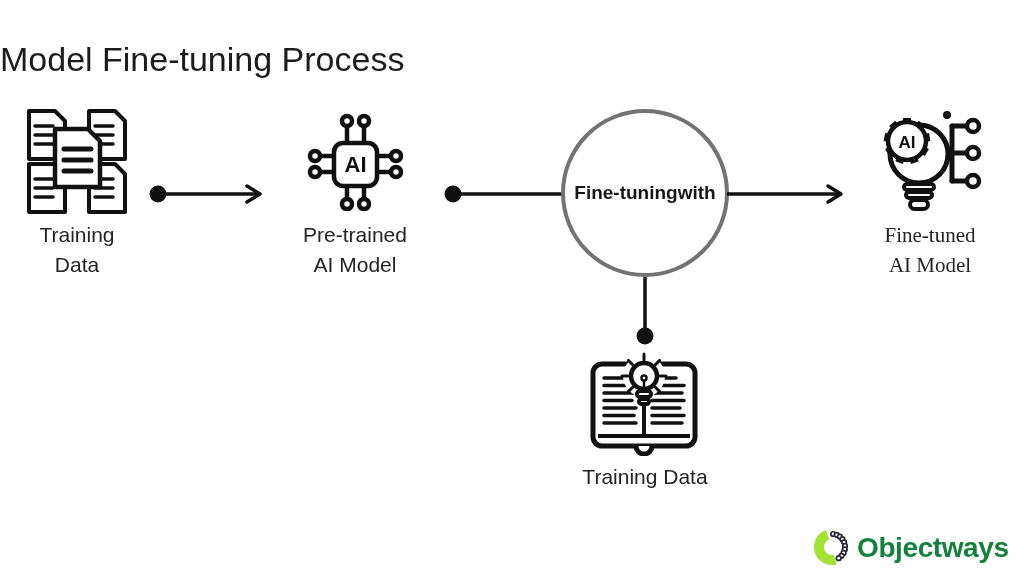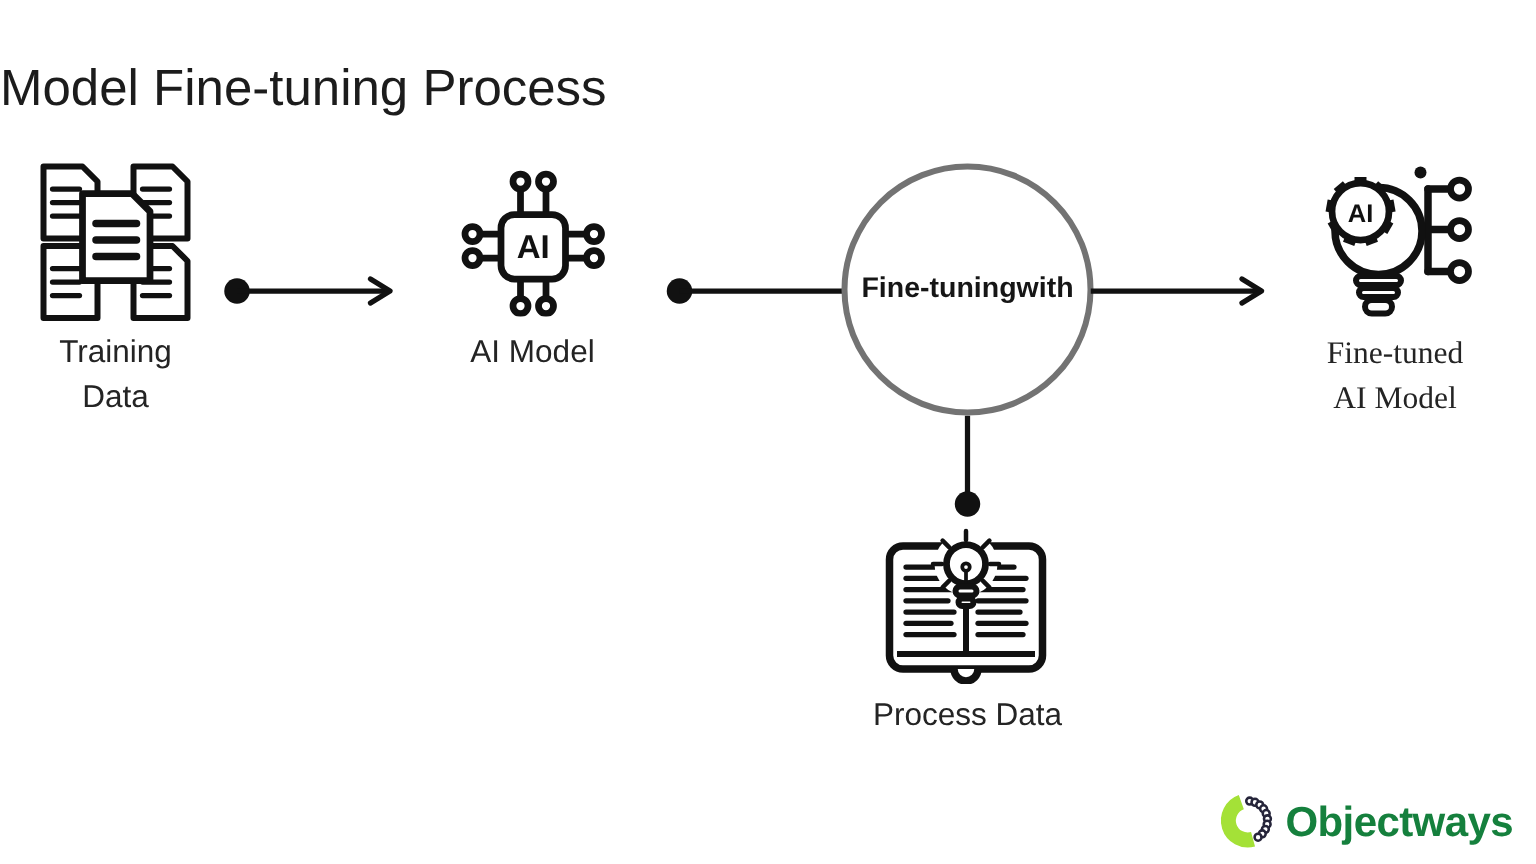--- a/index.html
+++ b/index.html
@@ -93,20 +93,21 @@
       <line x1="70" y1="46" x2="84" y2="46"></line>
         <line x1="70" y1="62" x2="84" y2="62"></line>
       <circle cx="89" cy="46" r="5"></circle>
         <circle cx="89" cy="62" r="5"></circle>
       <rect x="27" y="33" width="43" height="43" rx="9"></rect>
     </g>
     <text x="48.5" y="62" text-anchor="middle" font-family="Liberation Sans, sans-serif" font-size="22" font-weight="600" fill="#111">AI</text>
   </svg>
 
   <div class="node-label" style="left:272px;top:220px;width:166px;">
+    <span>Pre-trained</span>
     <span>AI Model</span>
   </div>
 
   <svg class="abs" style="left:442px;top:179px;" width="120" height="30" viewBox="0 0 120 30">
     <circle cx="11" cy="15" r="8.5" fill="#111"></circle>
     <line x1="11" y1="15" x2="120" y2="15" stroke="#111" stroke-width="3.5"></line>
   </svg>
 
   <div class="circle-node">
     <span>Fine-tuning</span>
@@ -199,21 +200,21 @@
     <circle cx="56" cy="26" r="2.5" stroke="#111" stroke-width="2.5" fill="none"></circle>
     <line x1="56" y1="29" x2="56" y2="37" stroke="#111" stroke-width="2.5"></line>
     <g stroke="#111" stroke-width="4" fill="#fff">
       <rect x="49" y="39" width="14" height="6" rx="3"></rect>
       <rect x="51" y="47" width="10" height="5" rx="2.5"></rect>
     </g>
     <line x1="56" y1="53" x2="56" y2="84" stroke="#111" stroke-width="4"></line>
   </svg>
 
   <div class="node-label" style="left:545px;top:462px;width:200px;">
-    <span>Process Data</span>
+    <span>Training Data</span>
   </div>
 
   <svg class="abs" style="left:812px;top:527px;" width="40" height="40" viewBox="0 0 40 40">
     <path d="M15.55,7.78 A13,13 0 0 0 23.36,32.56" fill="none" stroke="#a4e137" stroke-width="10"></path>
     <g stroke="#26253a" stroke-width="1.7" fill="#fff">
       <circle cx="21.13" cy="7.05" r="2.3"></circle>
         <circle cx="24.66" cy="7.86" r="2.3"></circle>
       <circle cx="27.82" cy="9.62" r="2.3"></circle>
         <circle cx="30.38" cy="12.18" r="2.3"></circle>
       <circle cx="32.14" cy="15.34" r="2.3"></circle>

